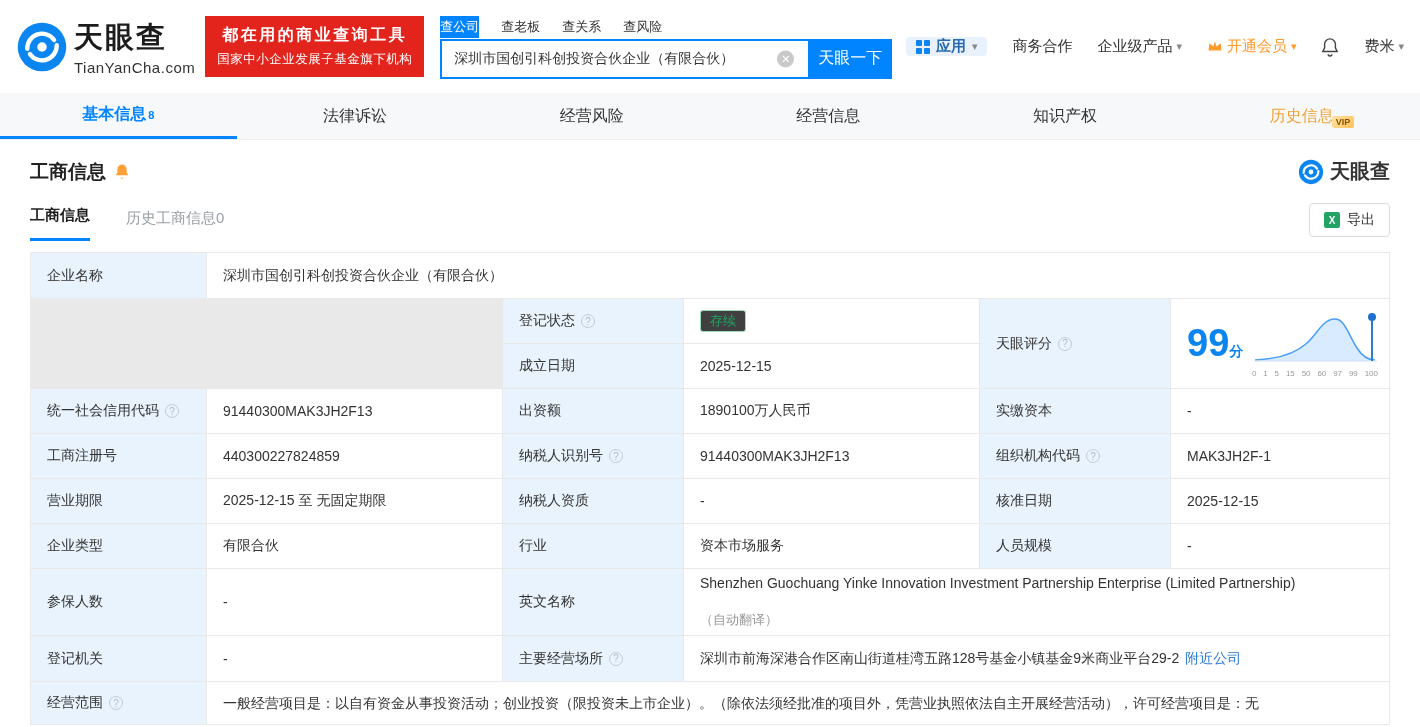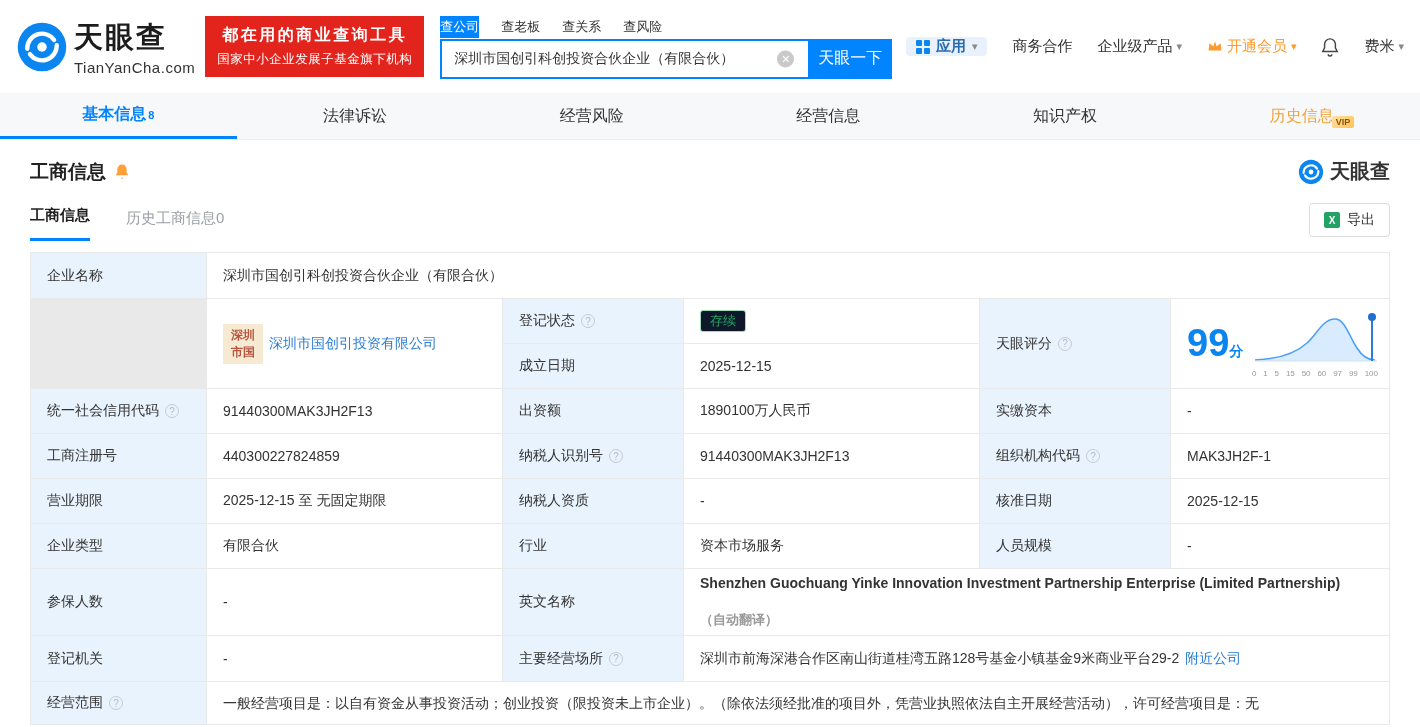--- a/index.html
+++ b/index.html
@@ -61,25 +61,25 @@
     font-weight:bold; display:flex; align-items:center; justify-content:center; }
 
   
   .tbl { margin-top:11px; display:grid;
     grid-template-columns:175px 295px 180px 295px 190px 1fr;
     grid-template-rows:45px 44px 44px 44px 44px 44px 44px 66px 45px auto;
     gap:1px; background:#e9e9e9; border:1px solid #e9e9e9; }
   .cell { background:#fff; padding:4px 16px; display:flex; align-items:center; gap:6px;
     font-size:14px; color:#333; min-height:42px; }
   .lbl { background:#e8f3fd; }
-  .col { flex-direction:column; align-items:flex-start; justify-content:center; gap:20px;font-weight:bold; }
+  .col { flex-direction:column; align-items:flex-start; justify-content:center; gap:20px; }
   .q { width:14px; height:14px; border:1px solid #c6cbd4; color:#b4bac4; border-radius:50%;
     font-size:10px; display:inline-flex; align-items:center; justify-content:center; flex:none;
     cursor:pointer; }
-  .badge { color:#20a162; background:#0f172a; border:1px solid #9ddcb8; font-size:13px;
+  .badge { color:#20a162; background:#404040; border:1px solid #9ddcb8; font-size:13px;
     padding:1px 9px; border-radius:3px; }
   .plogo { width:40px; height:40px; background:#f6ead3; color:#b8553e; font-size:12px;
     font-weight:bold; display:flex; flex-direction:column; align-items:center; justify-content:center;
     line-height:1.35; flex:none; }
   .link { color:#2b7cd4; cursor:pointer; white-space:nowrap; }
   .score-cell { justify-content:space-between; padding-right:10px; }
   .score-num { font-size:38px; font-weight:bold; color:#0a85f0; }
   .score-unit { font-size:14px; color:#0a85f0; font-weight:bold; }
   .chart { display:flex; flex-direction:column; align-items:center; }
   .ticks { display:flex; justify-content:space-between; font-size:8px; color:#999; width:126px; margin-top:1px; }
@@ -215,27 +215,20 @@
 
   <div class="tbl">
 
     <div class="cell lbl" style="grid-area:1/1">
       <span>企业名称</span>
     </div>
     <div class="cell" style="grid-area:1/2/2/7">
       <span>深圳市国创引科创投资合伙企业（有限合伙）</span>
     </div>
 
-    <div class="cell" style="grid-area:2/2/4/3">
-      <span class="plogo">
-        <span>深圳</span>
-          <span>市国</span>
-      </span>
-      <span class="link">深圳市国创引投资有限公司</span>
-    </div>
     <div class="cell lbl" style="grid-area:2/3">
       <span>登记状态</span>
         <span class="q">?</span>
     </div>
     <div class="cell" style="grid-area:2/4">
       <span class="badge">存续</span>
     </div>
     <div class="cell lbl" style="grid-area:2/5/4/6">
       <span>天眼评分</span>
         <span class="q">?</span>

